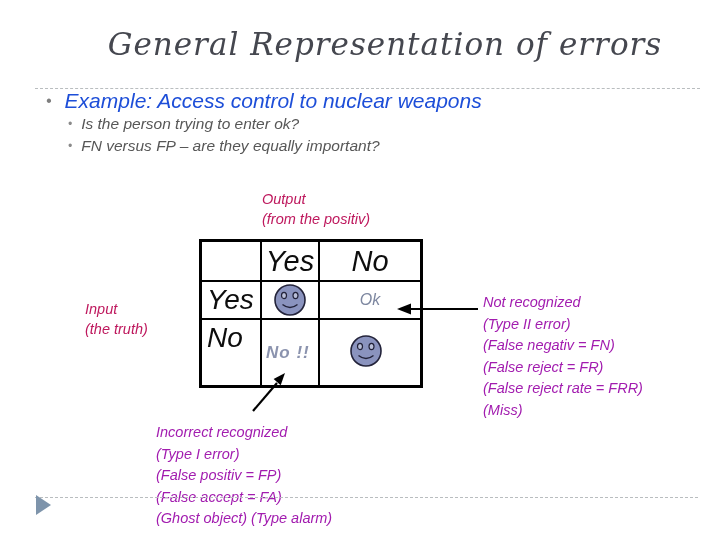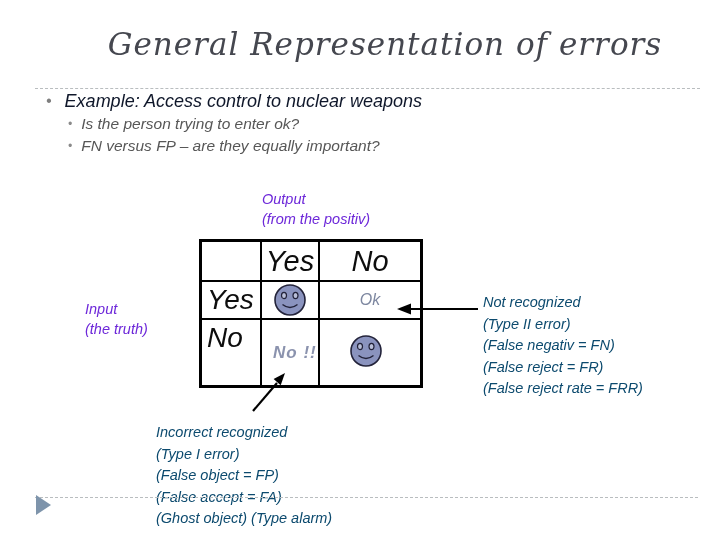--- a/index.html
+++ b/index.html
@@ -12,48 +12,48 @@
     font-family:"DejaVu Serif","Liberation Serif",serif;
     font-size:31px;font-weight:400;color:#45474f;
     text-align:center;letter-spacing:1px;margin:0;
   }
   .rule{position:absolute;border-top:1px dashed #b9bdbf;height:0;}
   .rule.top{left:35px;right:20px;top:88px;}
   .rule.bottom{left:35px;right:22px;top:497px;}
 
   .bullet-l1{position:absolute;left:46px;top:89px;display:flex;align-items:flex-start;}
   .bullet-l1 .dot{color:#7f7f7f;font-size:16px;line-height:24px;margin-right:13px;}
-  .bullet-l1 .txt{font-size:18px;color:#0f172a;line-height:24px;}
+  .bullet-l1 .txt{font-size:21px;color:#1d4ed8;line-height:24px;}
   .bullet-l2{position:absolute;left:68px;display:flex;align-items:flex-start;}
   .bullet-l2 .dot{color:#8a8a8a;font-size:12px;line-height:18px;margin-right:9px;}
   .bullet-l2 .txt{font-size:15.5px;color:#575757;line-height:18px;}
   .bullet-l2.s1{top:115px;}
   .bullet-l2.s2{top:137px;}
 
-  .freelabel{position:absolute;font-size:14.5px;color:#6d28d9;line-height:20px;}
+  .freelabel{position:absolute;font-size:14.5px;color:#be185d;line-height:20px;}
   .output-label{left:262px;top:189px;}
   .input-label{left:85px;top:299px;}
 
   .matrix{
     position:absolute;left:199px;top:239px;width:224px;height:149px;
     border:3px solid #000;box-sizing:border-box;background:#fff;
     display:grid;grid-template-columns:60px 58px 1fr;grid-template-rows:40px 38px 1fr;text-align:right;
   }
   .cell{box-sizing:border-box;display:flex;align-items:center;justify-content:center;}
   .cell.br{border-right:2px solid #000;}
   .cell.bb{border-bottom:2px solid #000;}
   .colhead{font-size:29px;color:#0d0d0d;}
   .rowhead{font-size:28px;color:#0d0d0d;justify-content:flex-start;padding-left:5px;}
   .rowhead.top{align-items:flex-start;padding-top:2px;}
   .ok-text{font-size:16px;color:#7d87a0;}
-  .no-text{font-size:17px;font-weight:bold;color:#8b93ae;justify-content:flex-start;padding-left:11px;letter-spacing:1px;}
+  .no-text{font-size:17px;font-weight:bold;color:#8b93ae;justify-content:flex-start;padding-left:4px;letter-spacing:1px;}
 
   .arrow-layer{position:absolute;left:0;top:0;width:720px;height:540px;pointer-events:none;}
 
-  .annot{position:absolute;font-size:14.5px;color:#0c4a6e;line-height:21.5px;}
+  .annot{position:absolute;font-size:14.5px;color:#a21caf;line-height:21.5px;}
   .annot.right{left:483px;top:292px;}
   .annot.bottom{left:156px;top:422px;}
 
   .play-triangle{
     position:absolute;left:36px;top:495px;width:0;height:0;
     border-top:10px solid transparent;border-bottom:10px solid transparent;
     border-left:15px solid #7e94ab;
   }
 </style>
 </head>
@@ -126,26 +126,27 @@
       <polygon points="285,373 280.7,385.2 273.6,379.1" fill="#000"></polygon>
     </g>
   </svg>
 
   <div class="annot right">
     <div>Not recognized</div>
     <div>(Type II error)</div>
     <div>(False negativ = FN)</div>
     <div>(False reject = FR)</div>
     <div>(False reject rate = FRR)</div>
+    <div>(Miss)</div>
   </div>
 
   <div class="annot bottom">
     <div>Incorrect recognized</div>
     <div>(Type I error)</div>
-    <div>(False object = FP)</div>
+    <div>(False positiv = FP)</div>
     <div>(False accept = FA)</div>
     <div>(Ghost object) (Type alarm)</div>
   </div>
 
   <div class="rule bottom"></div>
   <div class="play-triangle"></div>
 
 </div>
 
 </body></html>

